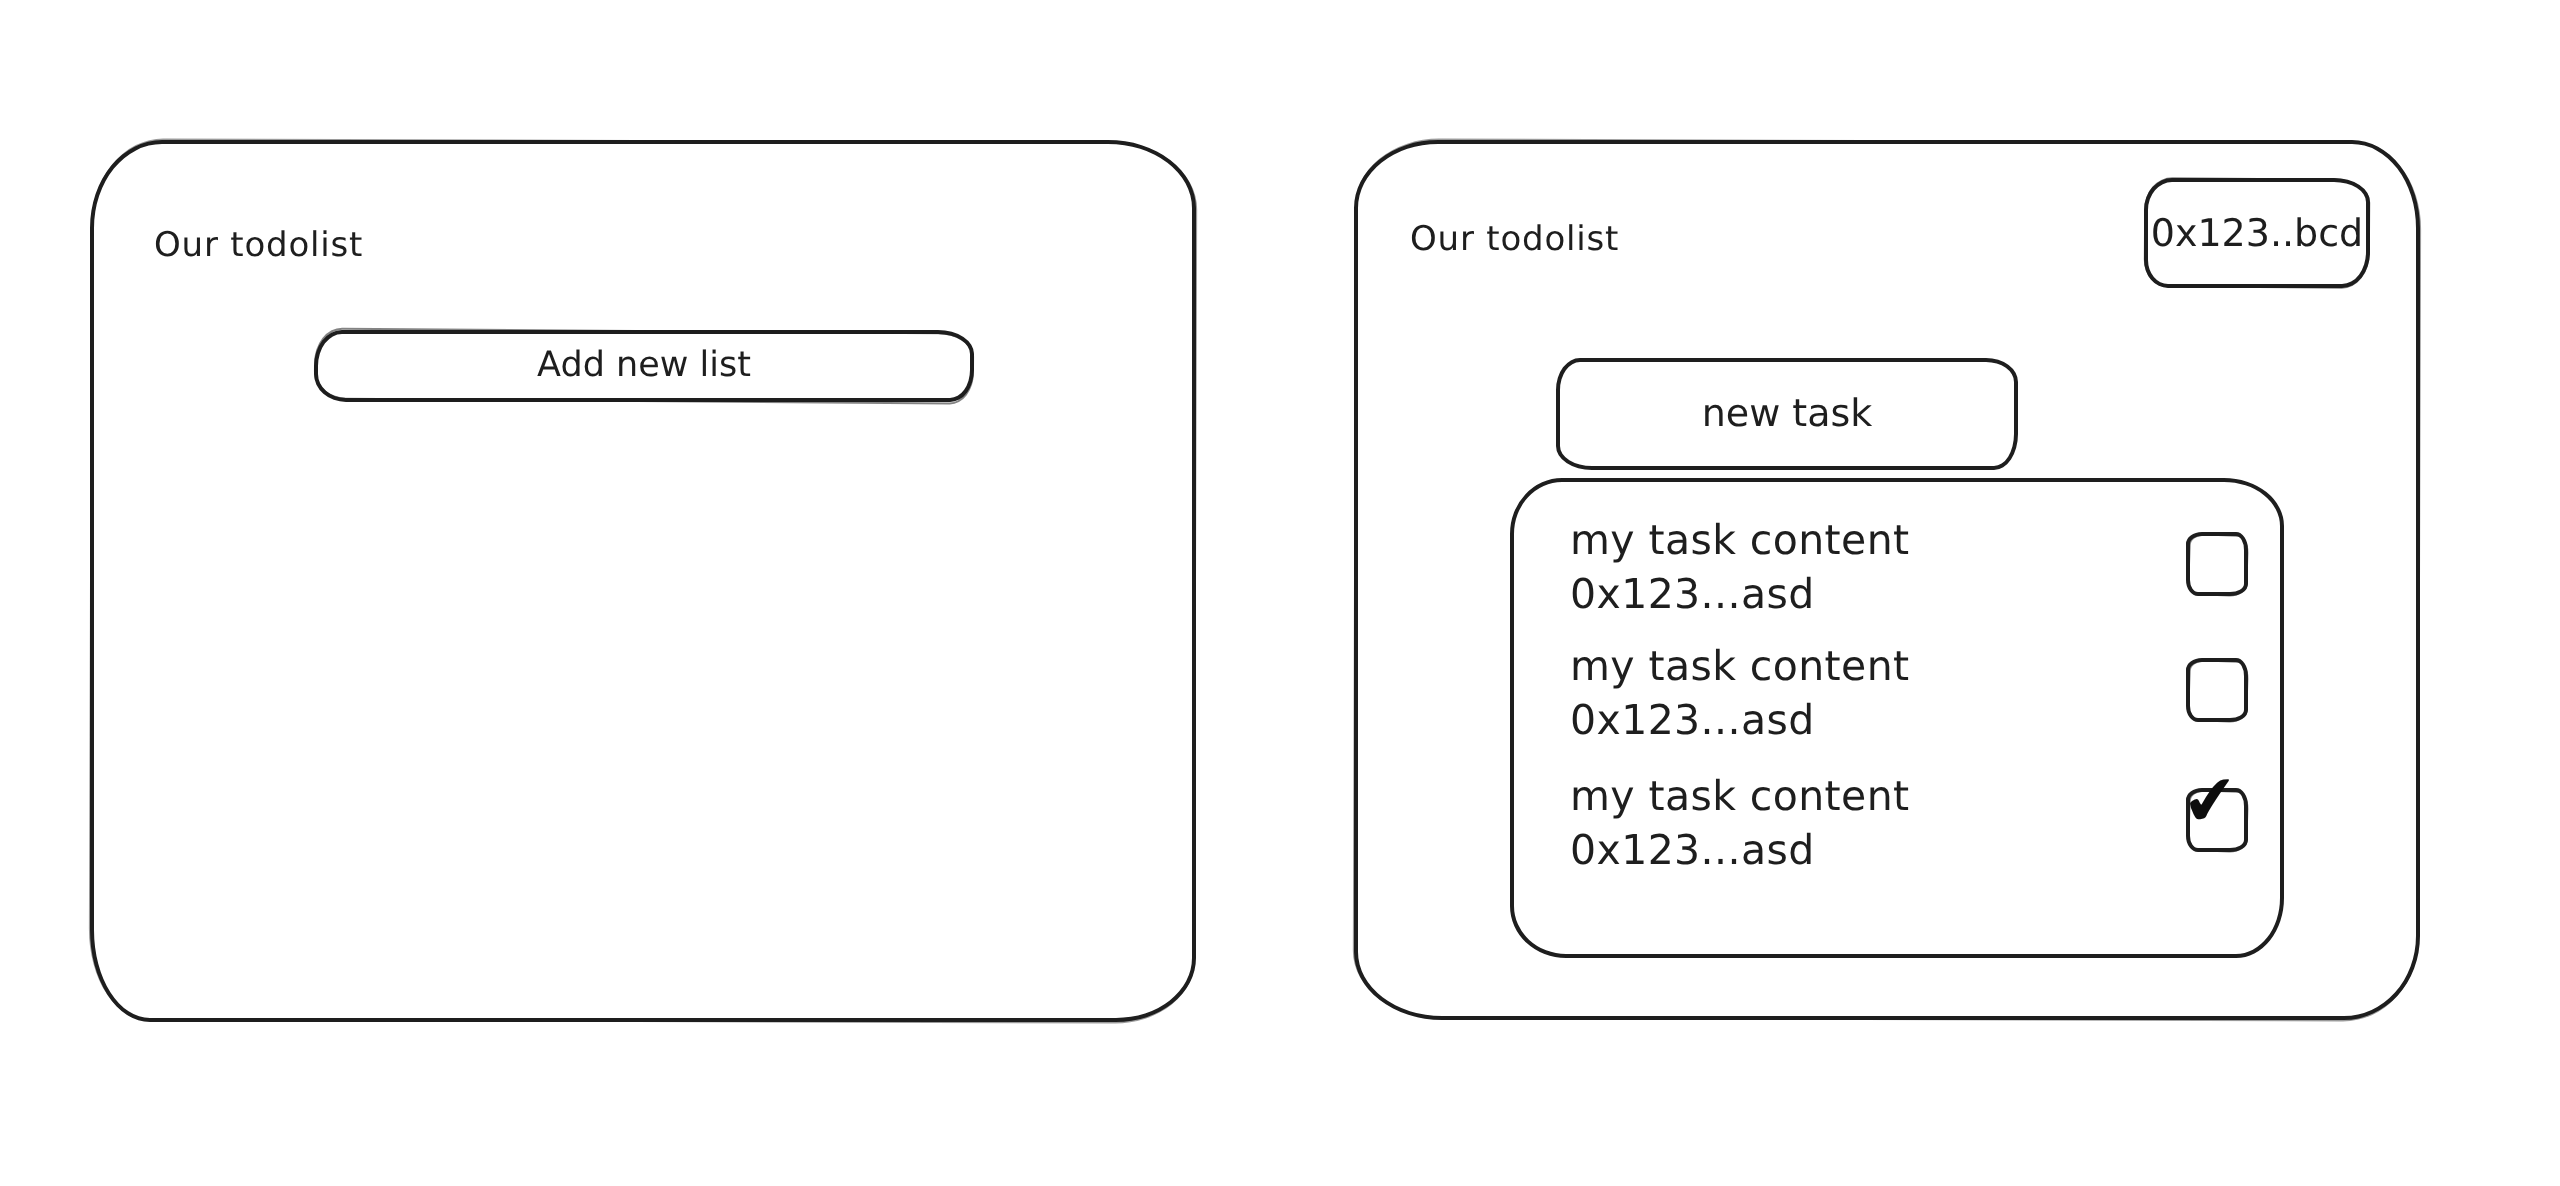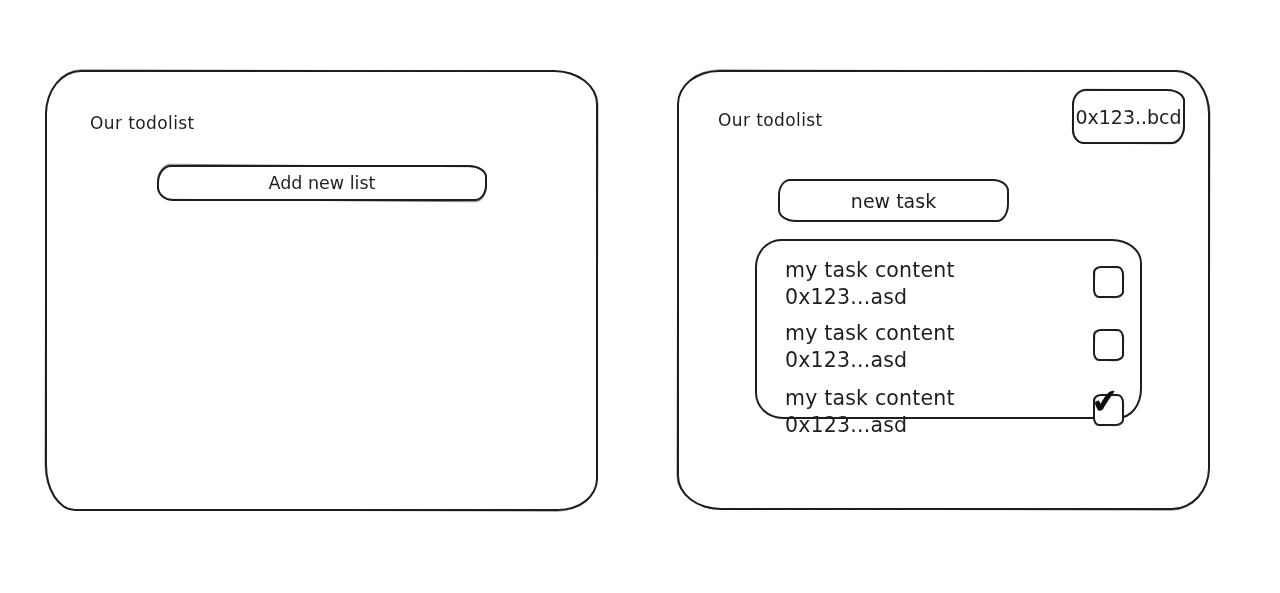--- a/index.html
+++ b/index.html
@@ -13,49 +13,49 @@
     transform:rotate(.45deg); pointer-events:none; }
   .panel::before { content:""; position:absolute; inset:-2px;
     border:1.3px solid rgba(30,30,30,.45); border-radius:inherit;
     transform:rotate(.18deg); pointer-events:none; }
 
   .panel-left  { left:45px;  top:70px; width:553px; height:441px;
     border-radius:36px 44px 40px 30px / 44px 34px 32px 46px; }
   .panel-right { left:677px; top:70px; width:533px; height:440px;
     border-radius:42px 34px 38px 44px / 34px 44px 42px 34px; }
 
-  .panel-title { position:absolute; font-size:17px; letter-spacing:.4px;margin-left:13px; }
+  .panel-title { position:absolute; font-size:17px; letter-spacing:.4px; }
   .panel-left  .panel-title { left:30px; top:41px; }
   .panel-right .panel-title { left:26px; top:38px; }
 
   .btn { position:absolute; border:2.2px solid #1e1e1e; background:#fff;
     display:flex; align-items:center; justify-content:center;
     text-align:center; cursor:pointer; }
 
   .connect-wallet { left:398px; top:18px; width:136px; height:60px;
     border-radius:16px 12px 18px 12px / 12px 18px 12px 16px;
     font-size:17.5px; line-height:24px; flex-direction:column; }
 
   .add-new-list { left:110px; top:93px; width:330px; height:36px;
     border-radius:14px 18px 12px 16px / 18px 12px 16px 14px;
     align-items:flex-start; justify-content:center;
     font-size:17.5px; padding-top:6px; }
 
   .wallet-address { left:393px; top:17px; width:113px; height:55px;
     border-radius:14px 18px 14px 12px / 16px 12px 18px 14px; font-size:19px; }
 
-  .new-task-input { position:absolute; left:99px; top:107px; width:231px; height:43px;
+  .new-task-input { position:absolute; left:99px; top:107px; width:231px; height:56px;
     border:2.2px solid #1e1e1e; background:#fff; text-align:center;
     font-family:"DejaVu Sans", sans-serif; font-size:19px; color:#1e1e1e;
     border-radius:12px 16px 12px 18px / 16px 12px 18px 12px; outline:none; }
 
   .add-btn { left:354px; top:107px; width:76px; height:44px;
     border-radius:12px 14px 10px 14px / 14px 10px 14px 12px; font-size:18px; }
 
-  .task-container { position:absolute; left:76px; top:167px; width:387px; height:180px;
+  .task-container { position:absolute; left:76px; top:167px; width:387px; height:240px;
     border:2.2px solid #1e1e1e; background:#fff;
     border-radius:26px 30px 24px 28px / 28px 24px 30px 26px; }
 
   .task-row { position:absolute; left:28px; right:16px; height:58px;
     display:flex; justify-content:space-between; }
   .task-text { font-size:20.5px; line-height:27px; letter-spacing:.2px; }
 
   .checkbox { position:relative; width:31px; height:32px; margin-top:9px;
     border:2.2px solid #1e1e1e; background:#fff; flex:none; cursor:pointer;
     border-radius:8px 6px 9px 6px / 6px 9px 6px 8px; }

